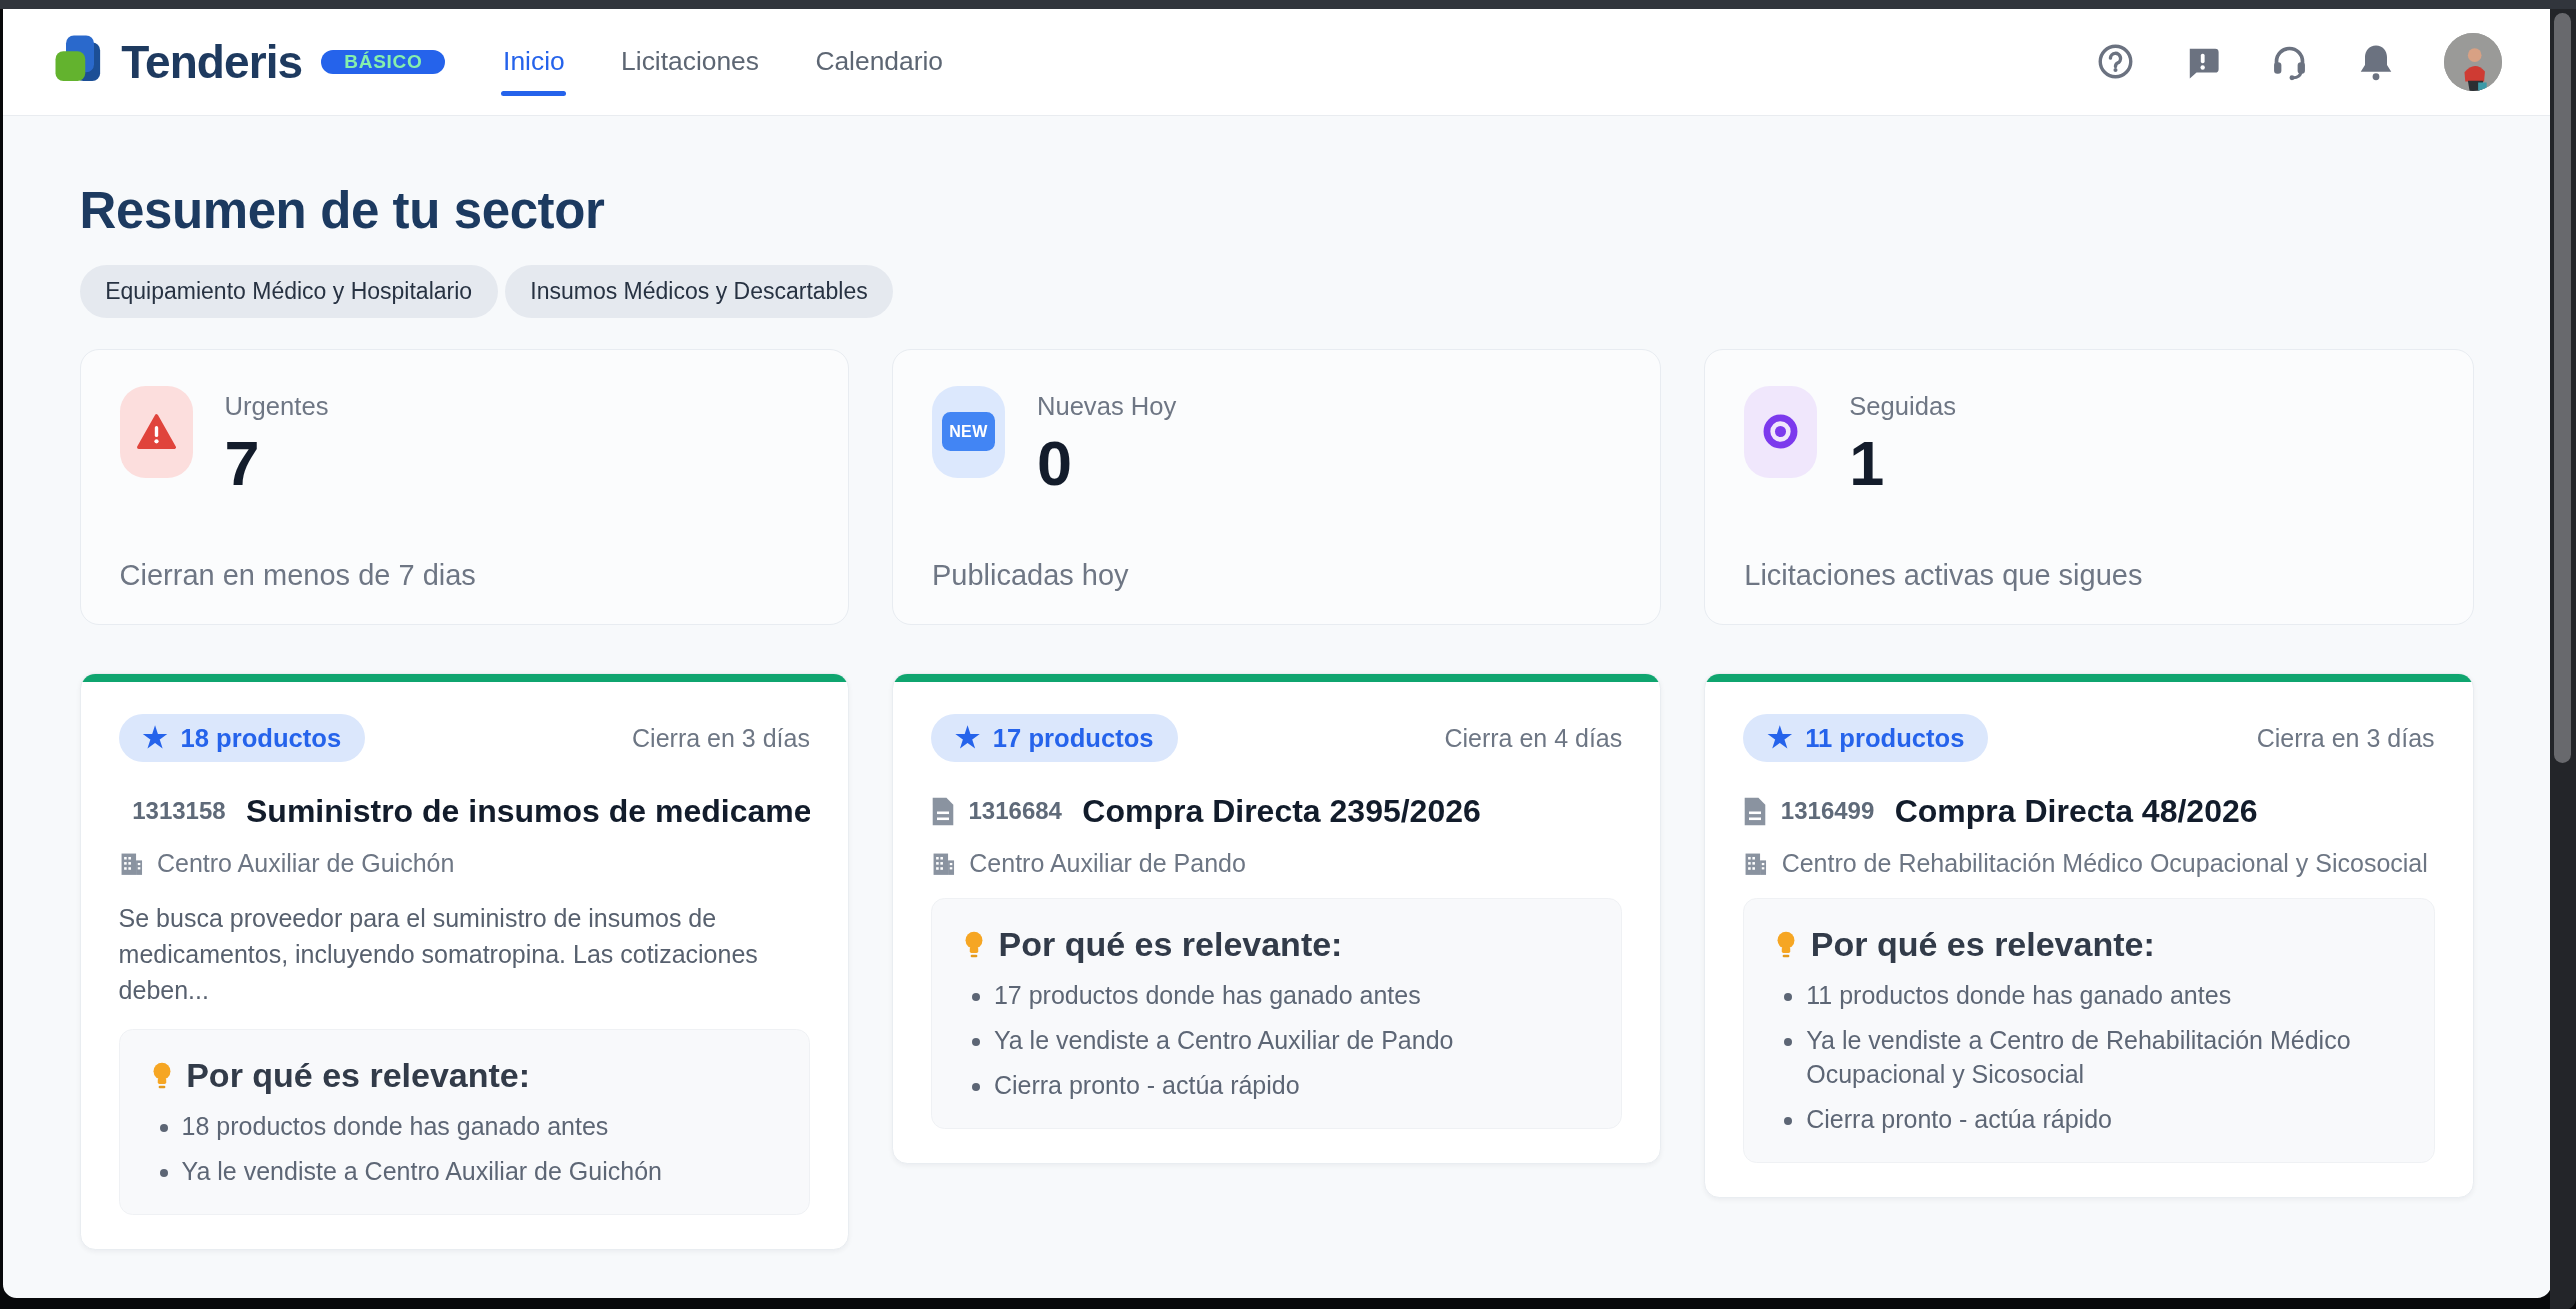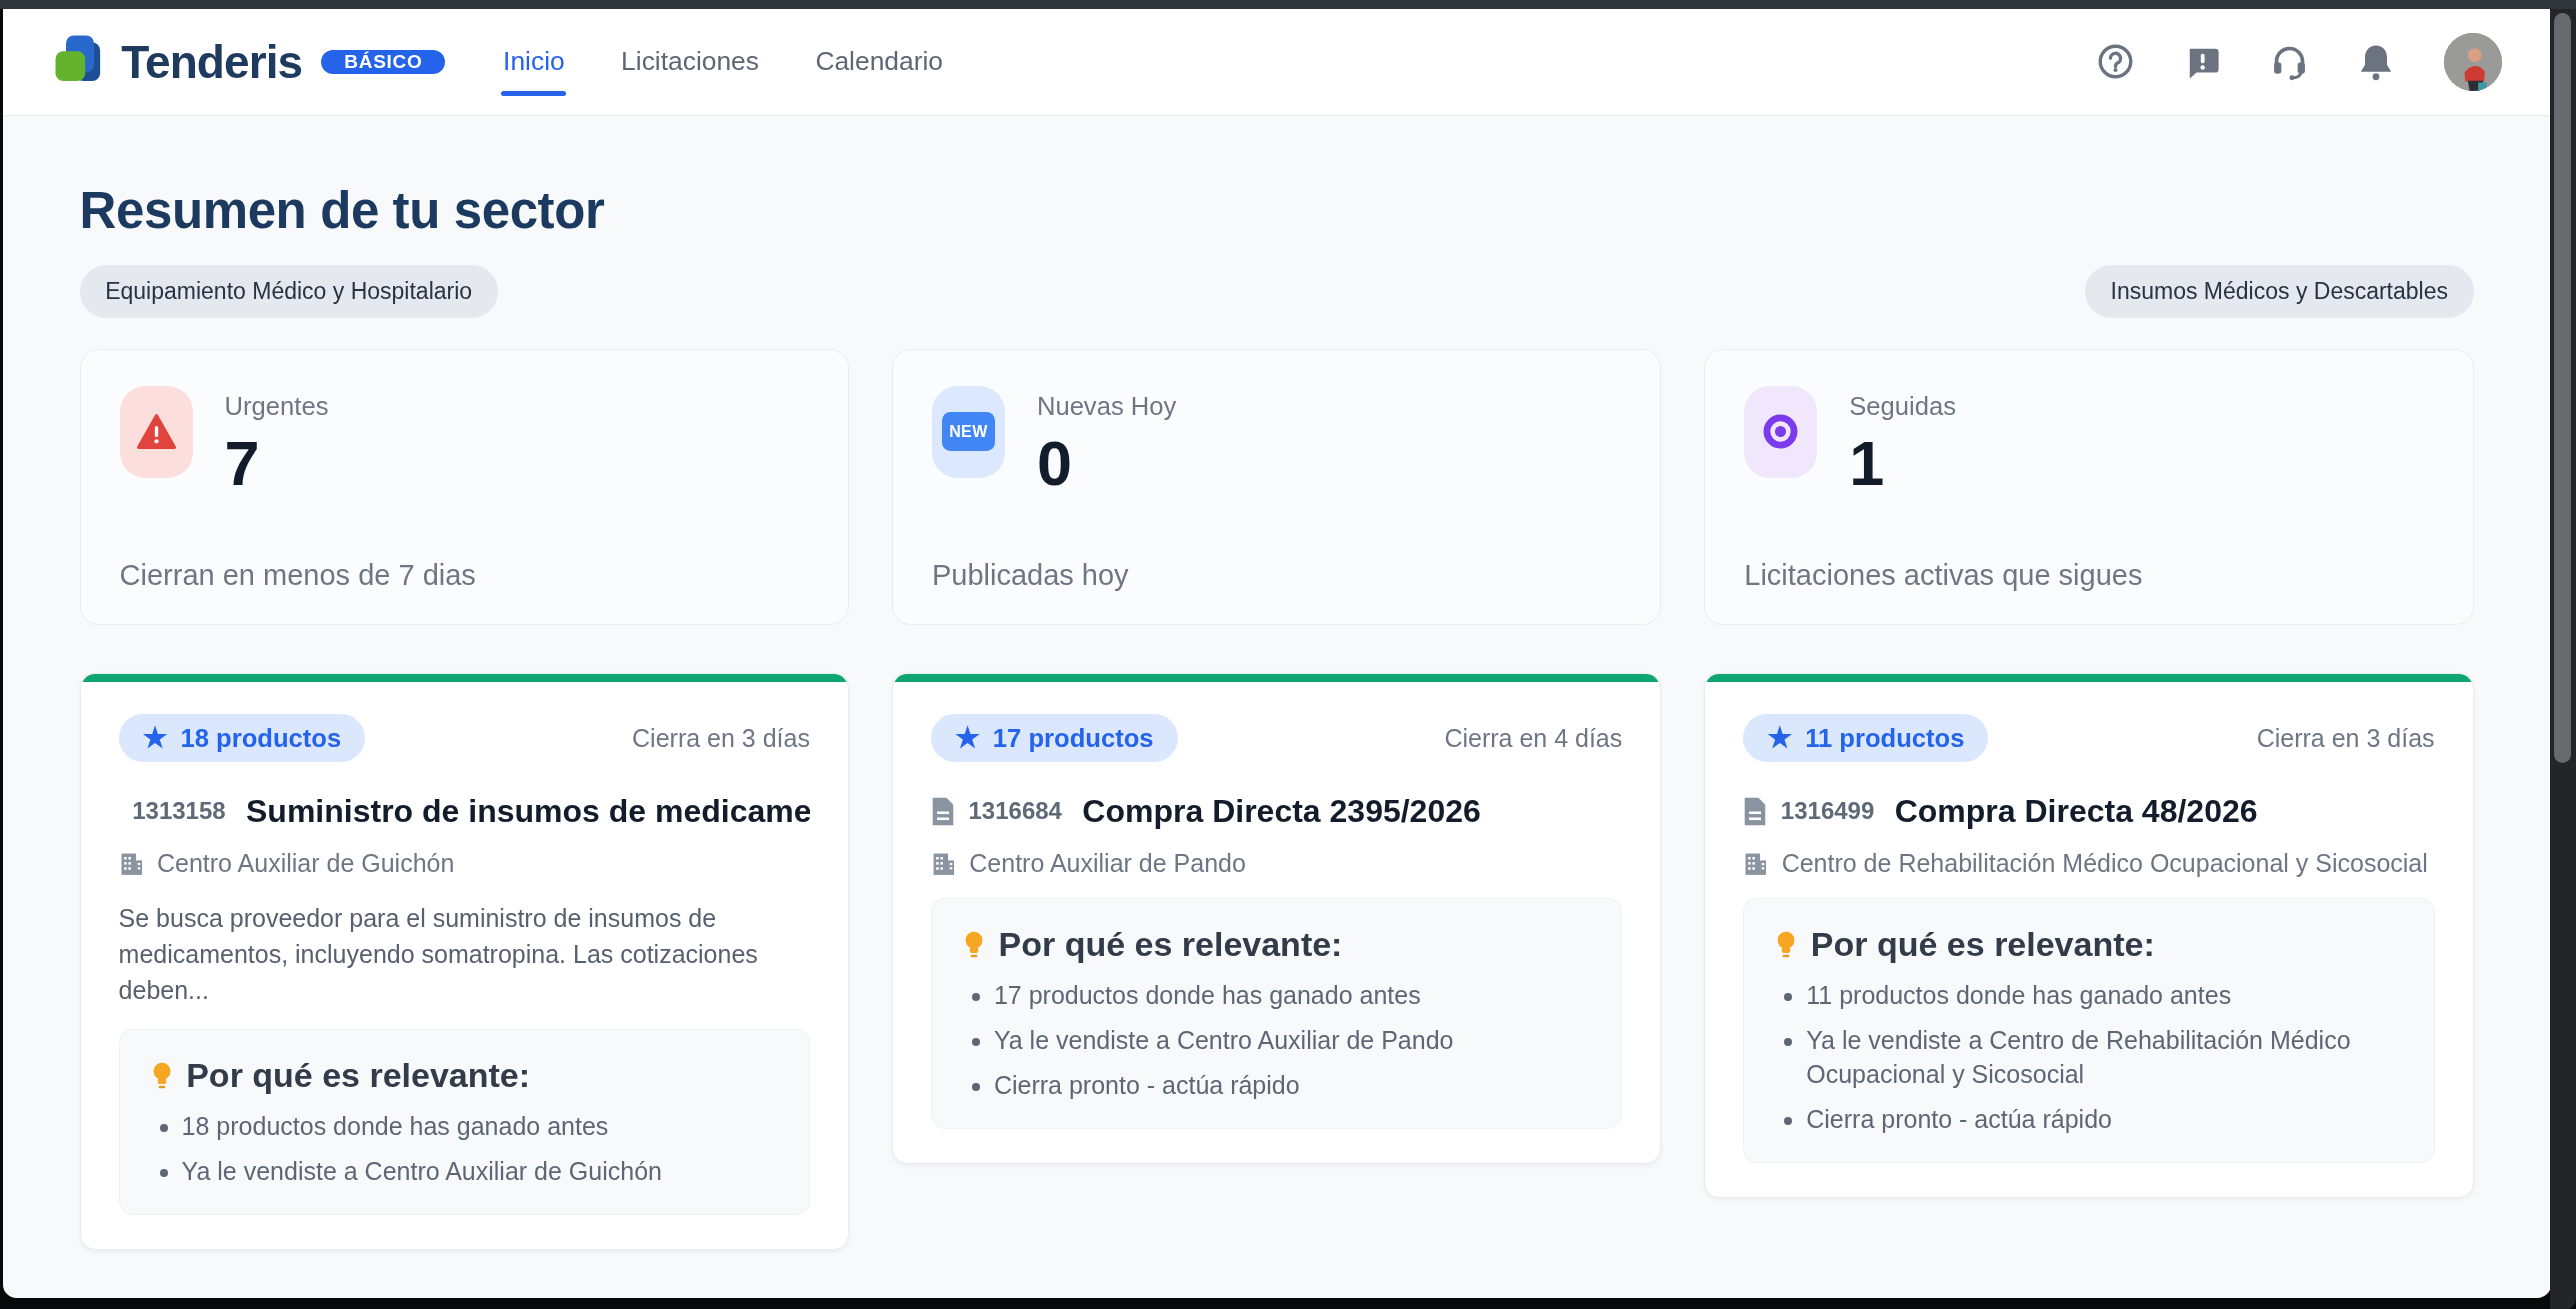--- a/index.html
+++ b/index.html
@@ -24,39 +24,39 @@
     background:#f7f9fb; border-radius:0 0 13.6px 13.6px; overflow:hidden;
   }
   
   .app-header {
     height:107px; background:#ffffff; border-bottom:1.7px solid #e9ecf0;
     display:flex; align-items:center; padding:0 49px;
   }
   .logo { display:flex; align-items:center; gap:13.6px; }
   .logo-text { font-size:46px; font-weight:700; color:#1e3a5f; letter-spacing:-0.9px; }
   .plan-badge {
-    margin-left:19px; background:#2563eb; color:#ffffff; font-size:19px; font-weight:700;
+    margin-left:19px; background:#2563eb; color:#86efac; font-size:19px; font-weight:700;
     letter-spacing:0.7px; padding:1px 23px; border-radius:852px;
   }
   .nav { margin-left:56px; display:flex; gap:53px; font-size:26.4px; color:#5d6673; height:100%; align-items:center; }
   .nav-item { position:relative; cursor:pointer; padding:8.5px 1.7px; }
   .nav-item.active { color:#2563eb; }
   .nav-item.active::after {
     content:""; position:absolute; left:0; right:0; bottom:-10.2px; height:4.3px;
     background:#2563eb; border-radius:2.6px;
   }
   .header-right { margin-left:auto; display:flex; align-items:center; gap:48px; }
   .hicon { width:39px; height:39px; display:flex; align-items:center; justify-content:center; cursor:pointer; }
   .avatar {
     width:58px; height:58px; border-radius:50%; overflow:hidden; background:#999a98; cursor:pointer;
   }
   
   .main { padding:0 77px; }
   .page-title { margin-top:65px; font-size:51px; font-weight:700; color:#1c3a60; letter-spacing:-0.4px; }
-  .tags { margin-top:25.6px; display:flex; gap:7px;justify-content:space-between; }
+  .tags { margin-top:25.6px; display:flex; gap:7px; }
   .tag {
     background:#e5e9ef; color:#273242; font-size:23px; padding:12.8px 25.6px; border-radius:852px;
   }
   
   .stats { margin-top:31px; display:grid; grid-template-columns:repeat(3,1fr); gap:43px; }
   .stat-card {
     background:#fbfcfd; border:1.7px solid #e8ecf1; border-radius:19px;
     height:276px; padding:36px 39px; position:relative;
   }
   .stat-top { display:flex; gap:32px; align-items:flex-start; }

